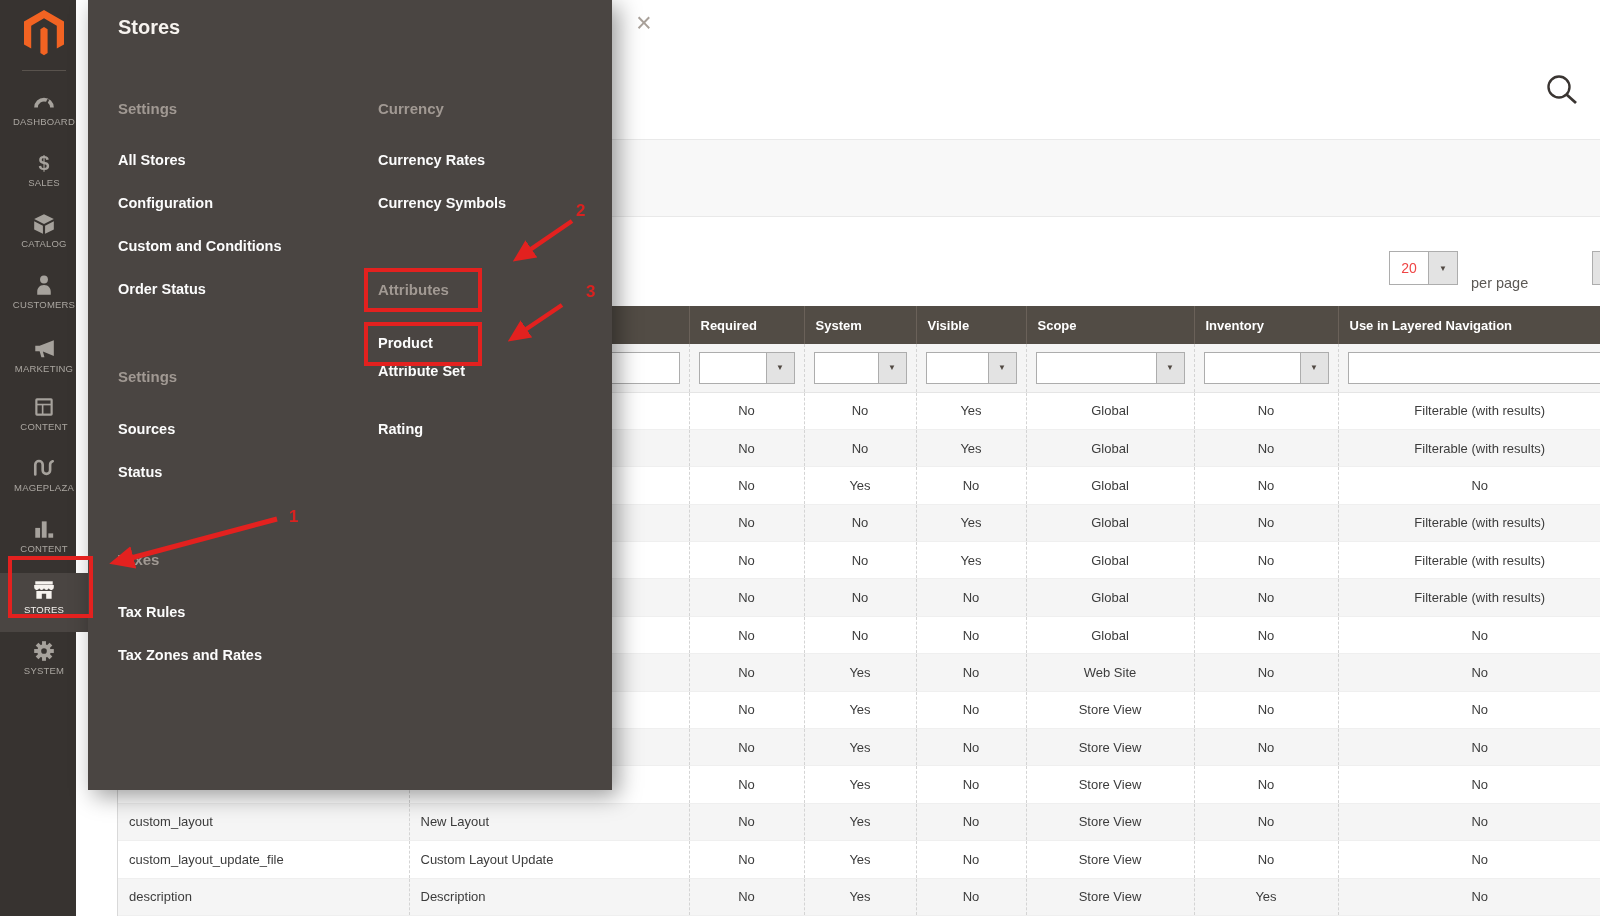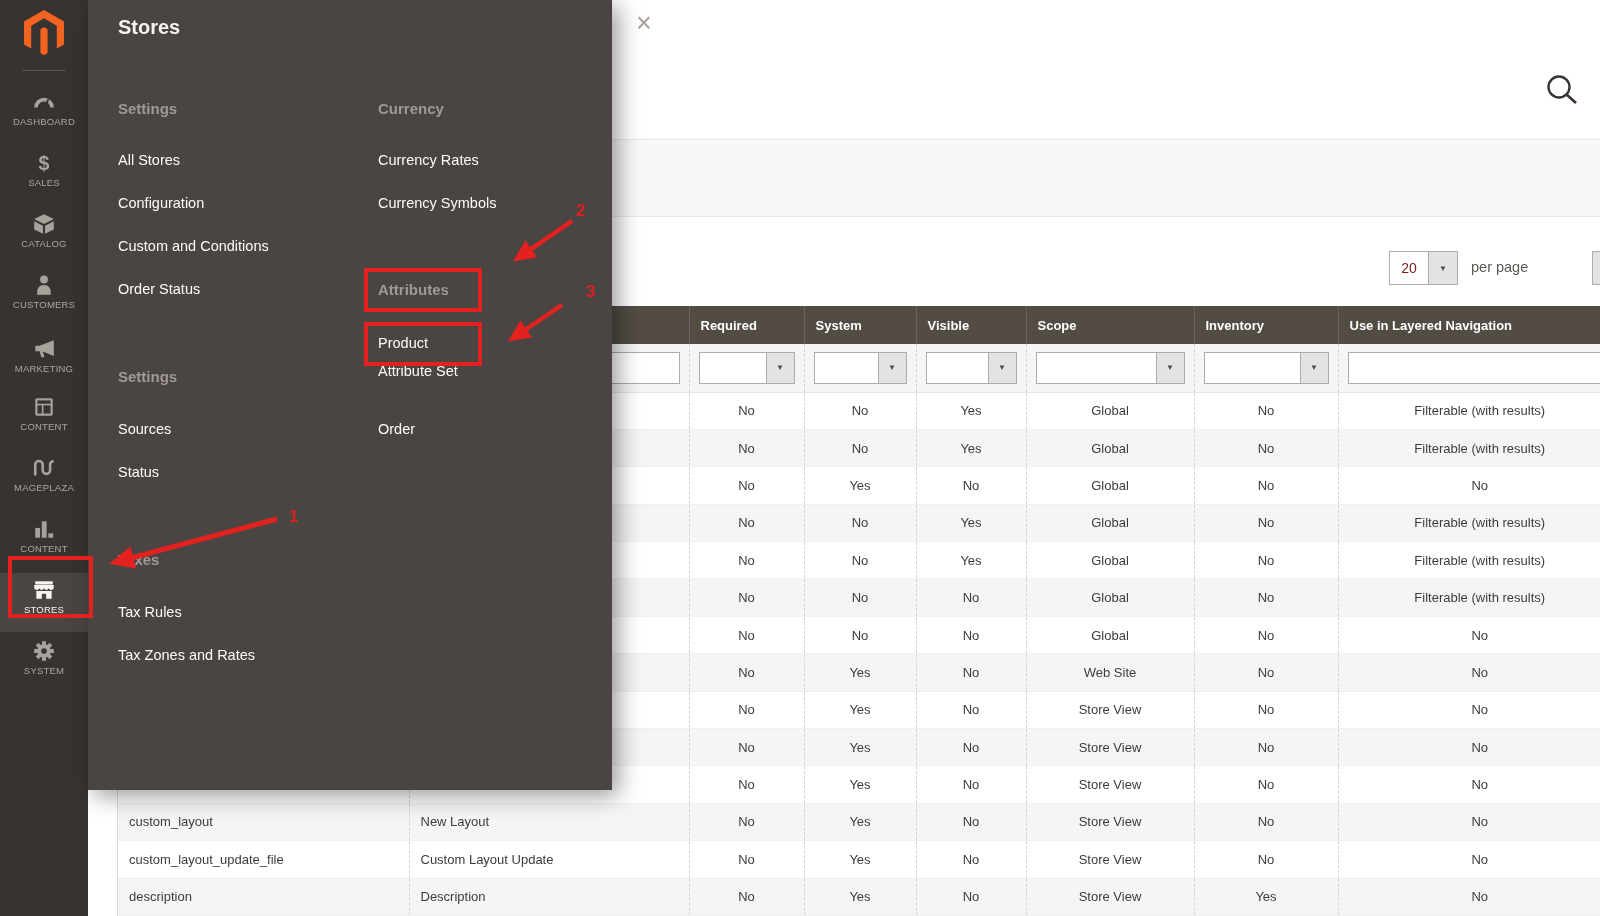--- a/index.html
+++ b/index.html
@@ -1,41 +1,41 @@
 <!DOCTYPE html>
 <html><head>
 <meta charset="utf-8">
 <style>
   * { margin:0; padding:0; box-sizing:border-box; }
   html,body { width:1600px; height:916px; overflow:hidden; background:#fff;
     font-family:"Liberation Sans","DejaVu Sans",sans-serif; }
   .stage { position:relative; width:1600px; height:916px; overflow:hidden; }
 
   
-  .sidebar { position:absolute; left:0; top:0; width:88px; height:916px; background:#373330; z-index:5; }
+  .sidebar { position:absolute; left:0; top:0; width:76px; height:916px; background:#373330; z-index:5; }
   .logo { position:absolute; left:24px; top:10px; width:40px; height:46px; cursor:pointer; }
   .side-divider { position:absolute; left:22px; top:70px; width:44px; border-top:1px solid #59534d; }
   .nav-item { position:absolute; left:0; width:88px; height:59px; text-align:center; cursor:pointer; }
   .nav-item.active { background:#4a4542; }
   .nav-icon { height:30px; padding-top:5px; }
   .nav-icon svg { vertical-align:middle; }
   .nav-label { font-size:9.5px; letter-spacing:.2px; color:#aaa6a0; margin-top:1px; }
   .nav-item.active .nav-label { color:#f7f3ef; }
 
   
   .gray-band { position:absolute; left:88px; top:139px; width:1512px; height:78px;
     background:#f8f8f8; border-top:1px solid #e9e9e9; border-bottom:1px solid #e9e9e9; z-index:1; }
   .search-ico { position:absolute; left:1544px; top:71px; z-index:1; cursor:pointer; }
 
   .perpage { position:absolute; left:1389px; top:251px; width:69px; height:34px;
     border:1px solid #adadad; background:#fff; display:flex; z-index:1; cursor:pointer; }
-  .perpage .val { flex:1; font-size:14px; color:#7f1d1d; display:flex; align-items:center; justify-content:center; }
+  .perpage .val { flex:1; font-size:14px; color:#ef4444; display:flex; align-items:center; justify-content:center; }
   .perpage .arrow-btn { width:29px; background:#e3e3e3; border-left:1px solid #adadad;
     display:flex; align-items:center; justify-content:center; font-size:8px; color:#514943; }
-  .perpage-label { position:absolute; left:1471px; top:259px; font-size:14.5px; color:#5c5955; z-index:1; }
+  .perpage-label { position:absolute; left:1471px; top:275px; font-size:14.5px; color:#5c5955; z-index:1; }
   .pager-cut { position:absolute; left:1592px; top:251px; width:30px; height:34px;
     background:#e3e3e3; border:1px solid #adadad; z-index:1; }
 
   
   .table-wrap { position:absolute; left:117px; top:306px; width:1483px; height:610px; overflow:hidden; z-index:1;
     border-left:1px solid #d9d9d9; }
   table.grid { border-collapse:collapse; table-layout:fixed; width:1503px; }
   .grid th { height:38px; background:#524c45; color:#fff; font-size:13px; font-weight:bold;
     text-align:left; padding-left:11px; border-left:1px solid #6a6159; }
   .grid th:first-child { border-left:none; }
@@ -53,21 +53,21 @@
   .f-select .sp { flex:1; }
   .f-select .arrow-btn { width:28px; background:#e3e3e3; border-left:1px solid #adadad;
     display:flex; align-items:center; justify-content:center; font-size:8px; color:#514943; }
 
   
   .flyout { position:absolute; left:88px; top:0; width:524px; height:790px; background:#4a4542;
     box-shadow:6px 6px 22px rgba(0,0,0,.4); z-index:10; }
   .flyout-title { position:absolute; left:30px; top:16px; font-size:20px; font-weight:bold; color:#f7f3ef; }
   .flyout-close { position:absolute; left:548px; top:10px; font-size:27px; font-weight:300; color:#a8a099; cursor:pointer; line-height:1; }
   .sec-head { position:absolute; font-size:15px; font-weight:bold; color:#a19993; }
-  .m-item { position:absolute; font-size:14.5px; font-weight:normal; color:#fcfcfc; cursor:pointer; white-space:nowrap; }
+  .m-item { position:absolute; font-size:14.5px; font-weight:bold; color:#fcfcfc; cursor:pointer; white-space:nowrap; }
 
   
   .ann-box { position:absolute; border:4px solid #e3211f; z-index:20; pointer-events:none; }
   .ann-svg { position:absolute; left:0; top:0; width:1600px; height:916px; z-index:21; pointer-events:none; }
   .ann-num { font-family:"Liberation Sans","DejaVu Sans",sans-serif; font-size:17px; font-weight:bold; fill:#d92220; }
 </style>
 </head>
 <body>
 
 <div class="stage">
@@ -418,21 +418,21 @@
     <div class="m-item" style="left:30px; top:604px">Tax Rules</div>
     <div class="m-item" style="left:30px; top:647px">Tax Zones and Rates</div>
 
     <div class="sec-head" style="left:290px; top:100px">Currency</div>
     <div class="m-item" style="left:290px; top:152px">Currency Rates</div>
     <div class="m-item" style="left:290px; top:195px">Currency Symbols</div>
 
     <div class="sec-head" style="left:290px; top:281px">Attributes</div>
     <div class="m-item" style="left:290px; top:335px">Product</div>
     <div class="m-item" style="left:290px; top:363px">Attribute Set</div>
-    <div class="m-item" style="left:290px; top:421px">Order</div>
+    <div class="m-item" style="left:290px; top:421px">Rating</div>
   </div>
 
   <div class="ann-box" style="left:8px; top:556px; width:85px; height:62px;"></div>
   <div class="ann-box" style="left:364px; top:268px; width:118px; height:44px;"></div>
   <div class="ann-box" style="left:364px; top:322px; width:118px; height:44px;"></div>
 
   <svg class="ann-svg">
     <defs>
       <marker id="ah" markerWidth="5" markerHeight="4.6" refX="3.6" refY="2.3" orient="auto" markerUnits="strokeWidth">
         <polygon points="0 0, 5 2.3, 0 4.6" fill="#e3211f"></polygon>

